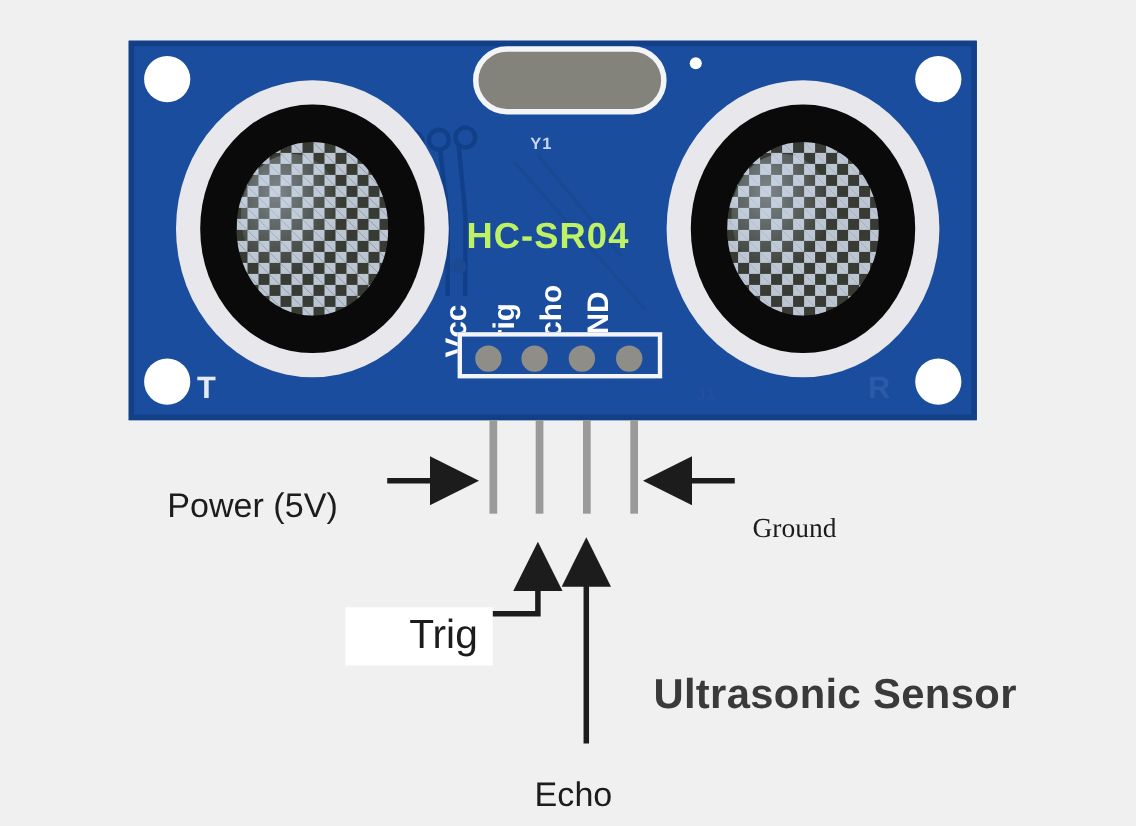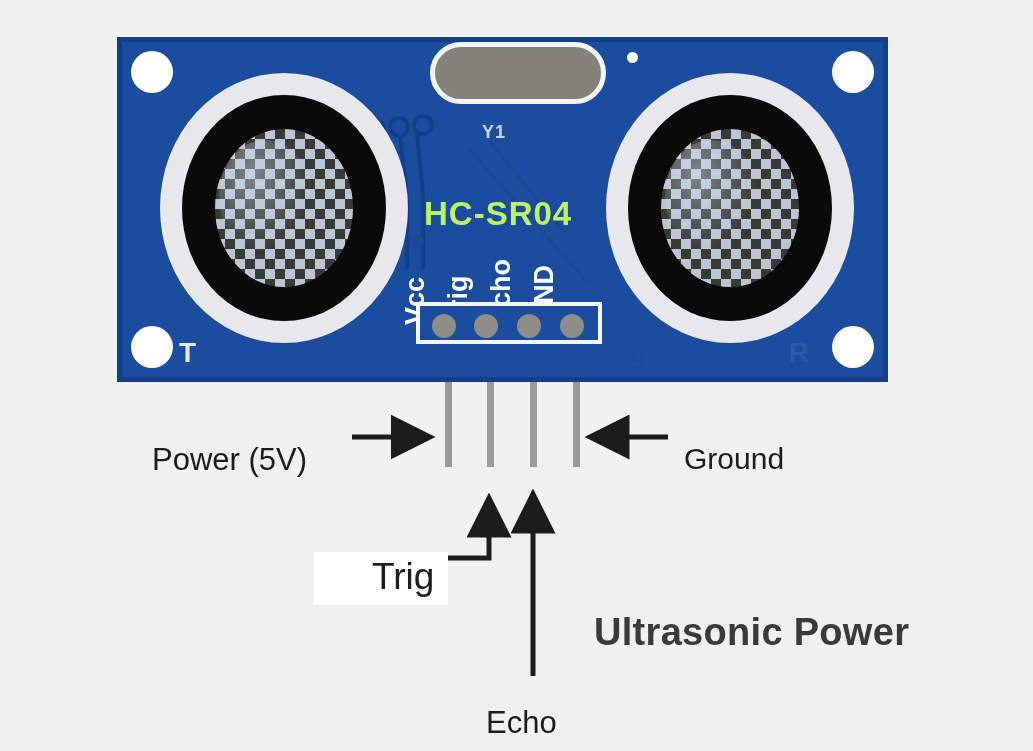--- a/index.html
+++ b/index.html
@@ -148,21 +148,21 @@
   .silk-part {
     left: 307px;
     top: 160px;
     font-size: 33px;
     font-weight: 700;
     letter-spacing: 1px;
   }
   .silk-y1 {
     left: 365px;
     top: 86px;
-    font-size: 18px;
+    font-size: 15px;
     font-weight: 700;
     color: #c9d6ec;
     letter-spacing: 1px;
   }
   .silk-j1 {
     left: 516px;
     top: 315px;
     font-size: 15px;
     font-weight: 700;
     color: #22509f;
@@ -247,22 +247,23 @@
     line-height: 1;
     margin-top: 20px;
   }
   .anno-power {
     left: 152px;
     top: 424px;
     font-size: 31px;
   }
   .anno-ground {
     left: 684px;
-    top: 424px;
-    font-size: 30px;
+    top: 448px;
+    font-size: 25px;
+    font-family: Liberation Serif, serif;
   }
   .anno-trig {
     left: 314px;
     top: 532px;
     font-size: 37px;
     background: #ffffff;
     padding: 6px 14px 10px 58px;
   }
   .anno-echo {
     left: 486px;
@@ -382,15 +383,15 @@
 
     <path d="M442 558 L489 558 L489 500" stroke="#1c1c1c" stroke-width="5" fill="none" marker-end="url(#ah-u)"></path>
 
     <line x1="533" y1="676" x2="533" y2="496" stroke="#1c1c1c" stroke-width="5" marker-end="url(#ah-u)"></line>
   </svg>
 
   <div class="anno anno-power">Power (5V)</div>
   <div class="anno anno-ground">Ground</div>
   <div class="anno anno-trig">Trig</div>
   <div class="anno anno-echo">Echo</div>
-  <div class="anno anno-title">Ultrasonic Power</div>
+  <div class="anno anno-title">Ultrasonic Sensor</div>
 
 </div>
 
 </body></html>

